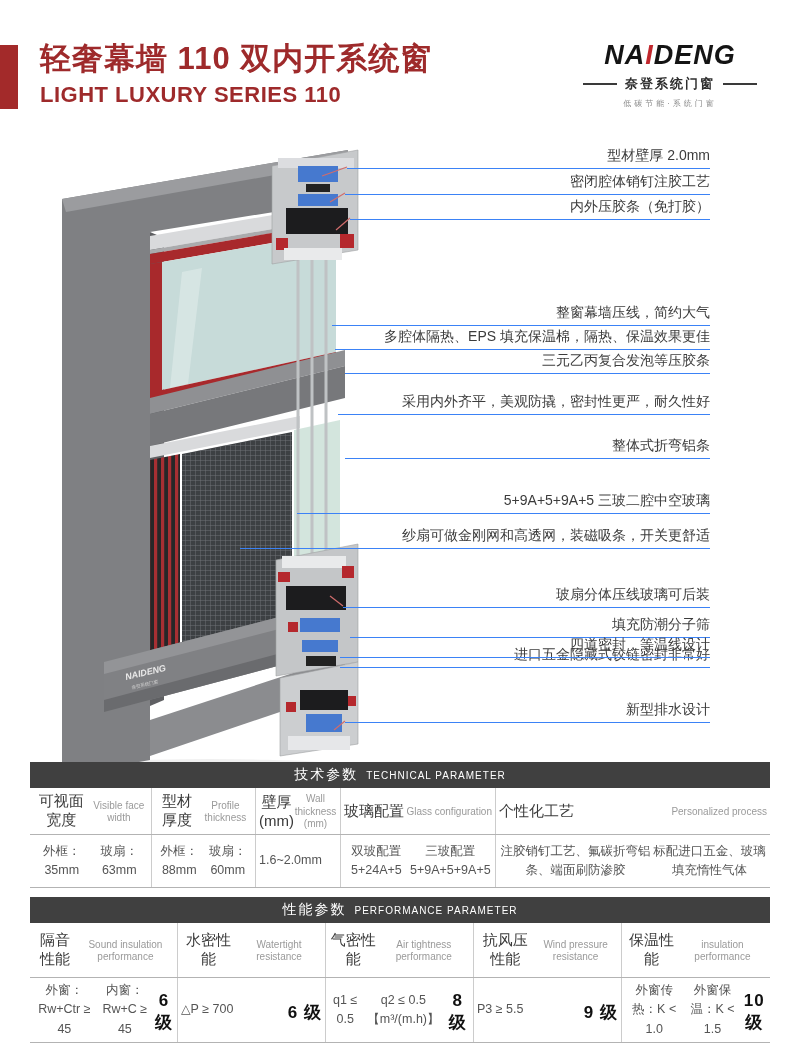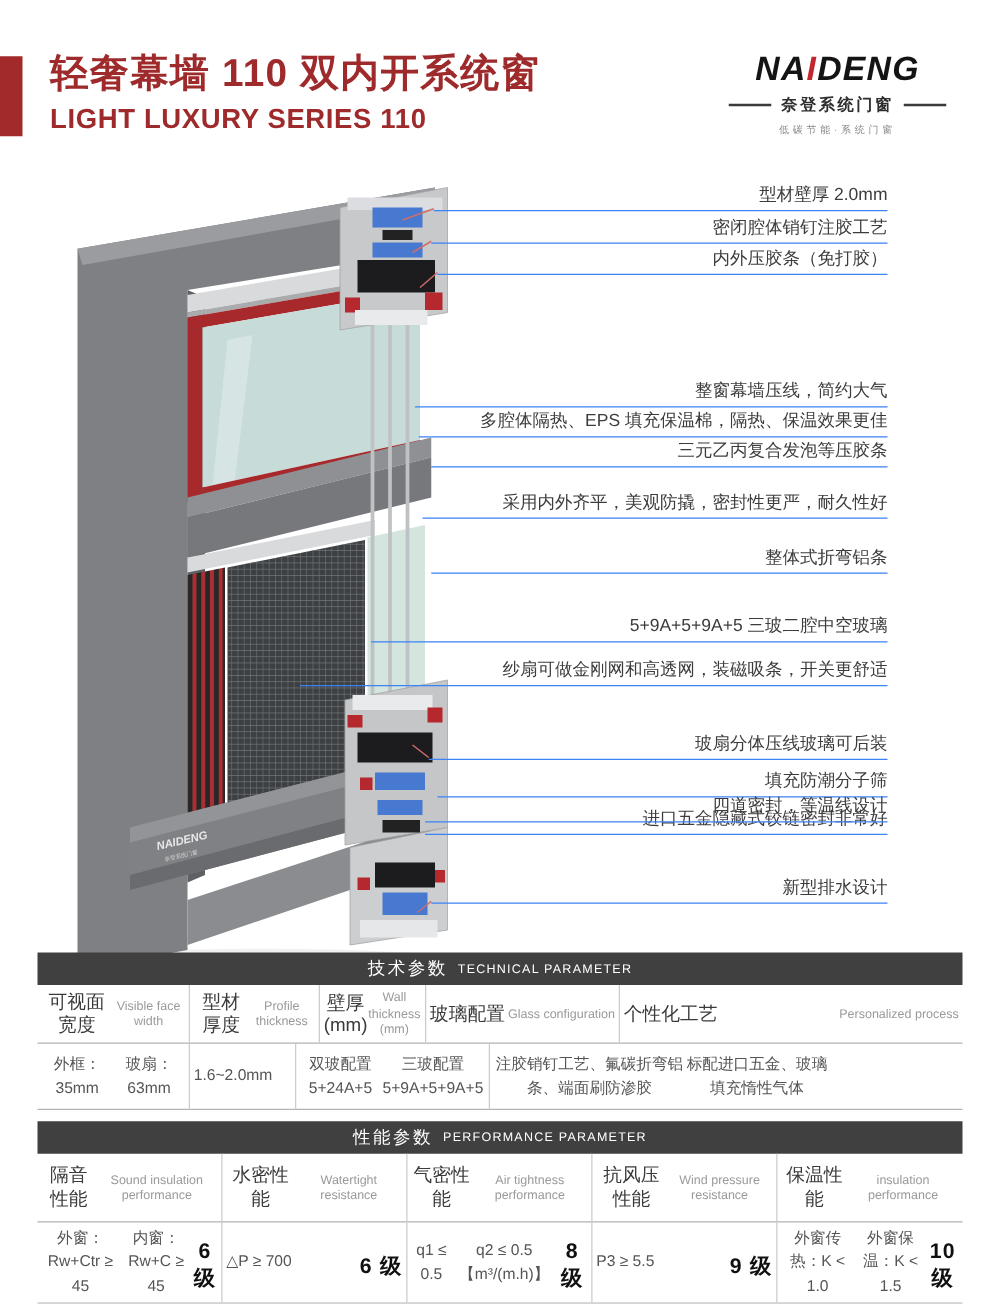--- a/index.html
+++ b/index.html
@@ -203,20 +203,24 @@
     <div class="tcell c4">
         <div class="hcn">个性化工艺</div>
         <div class="hen">Personalized process</div>
       </div>
   </div>
   <div class="trow brow">
     <div class="tcell c0">
         <div class="vl">外框：35mm</div>
         <div class="vl">玻扇：63mm</div>
       </div>
+    <div class="tcell c1">
+        <div class="vl">外框：88mm</div>
+        <div class="vl">玻扇：60mm</div>
+      </div>
     <div class="tcell c2">
         <div class="vl">1.6~2.0mm</div>
       </div>
     <div class="tcell c3">
         <div class="vl">双玻配置 5+24A+5</div>
         <div class="vl">三玻配置 5+9A+5+9A+5</div>
       </div>
     <div class="tcell c4">
         <div class="vl">注胶销钉工艺、氟碳折弯铝条、端面刷防渗胶</div>
         <div class="vl">标配进口五金、玻璃填充惰性气体</div>

